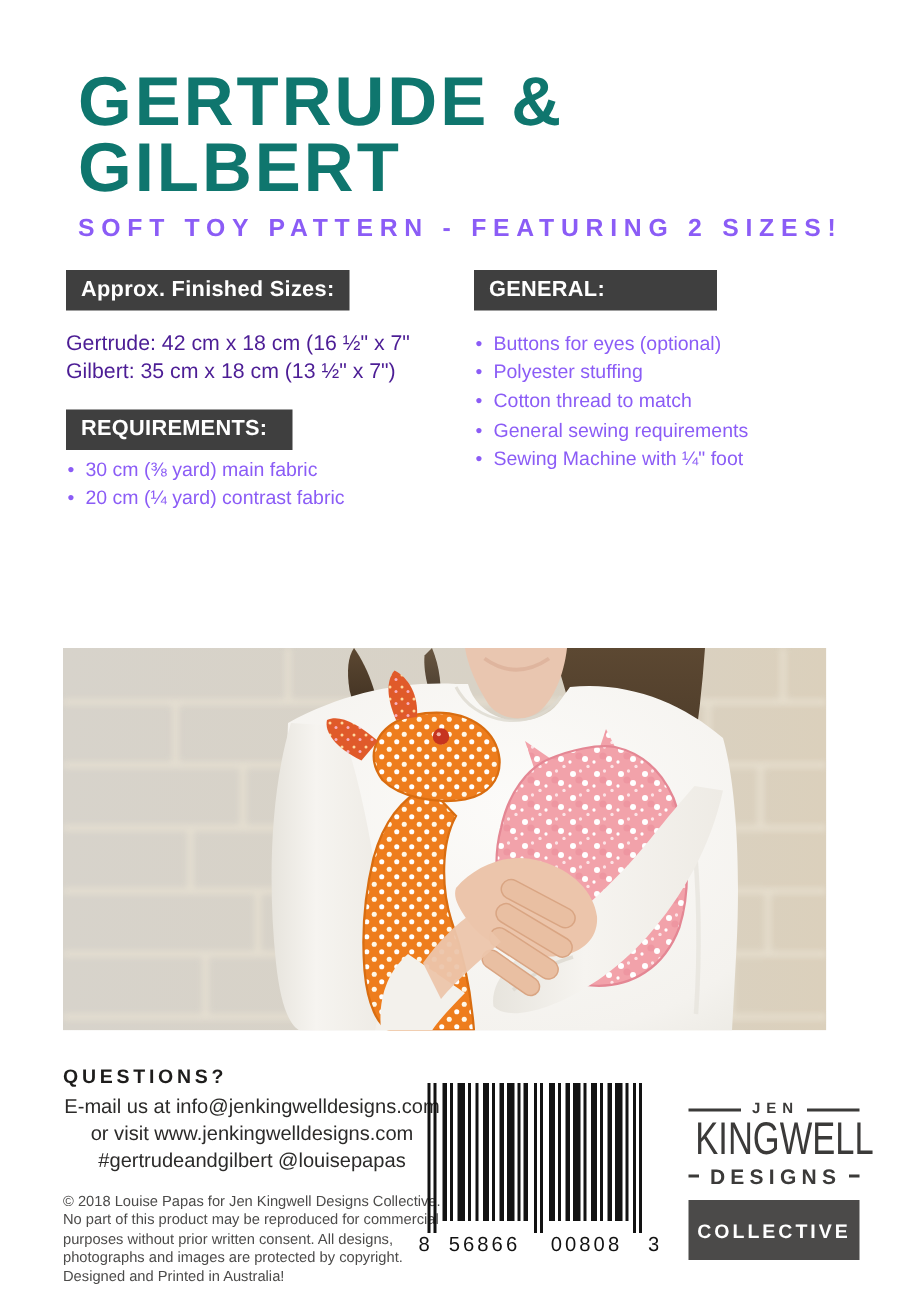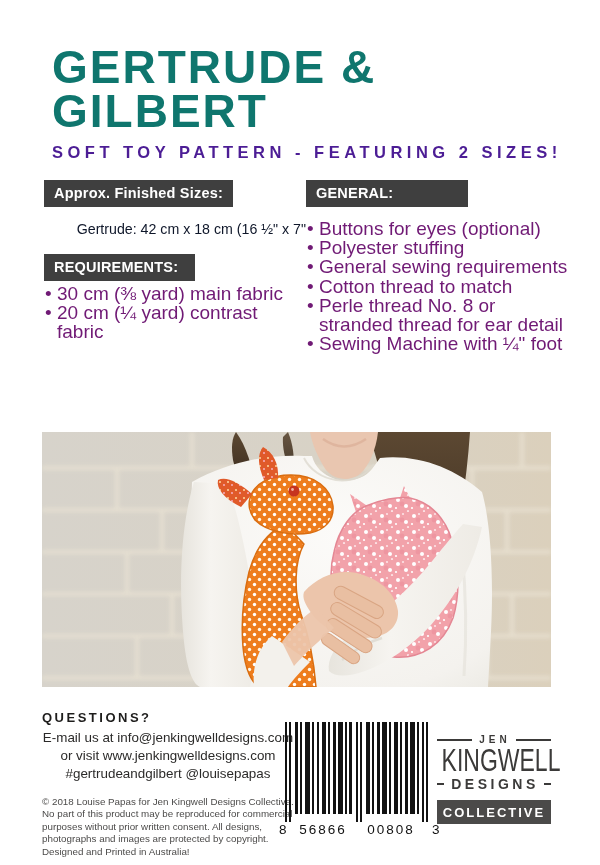--- a/index.html
+++ b/index.html
@@ -11,76 +11,76 @@
   }
 
   
   .header { position:absolute; left:52px; top:46px; }
   .title {
     font-size:46px; font-weight:bold; letter-spacing:2px;
     line-height:0.95; color:#0f766e;
   }
   .subtitle {
     margin-top:10px; font-size:16.5px; font-weight:600;
-    letter-spacing:4.5px; color:#4c1d95;
+    letter-spacing:4.5px; color:#8b5cf6;
   }
 
   
-  .cols { position:absolute; left:44px; top:180px; width:524px; display:flex; }
+  .cols { position:absolute; left:44px; top:180px; width:524px; display:flex; gap:10px; }
   .col-left  { width:262px; flex:none; }
   .col-right { flex:1; }
 
   .section-header {
     display:inline-block; background:#3f3f3f; color:#ffffff;
     font-size:14.5px; font-weight:bold; letter-spacing:0.2px;
     padding:5px 10px 6px 10px;
   }
   .hdr-sizes { min-width:172px; }
   .hdr-req   { min-width:151px; }
   .hdr-gen   { min-width:162px; }
 
-  .body-text { font-size:14.2px; line-height:19px; font-weight:500; color:#0f172a;text-align:right; }
+  .body-text { font-size:14.2px; line-height:19px; font-weight:500; color:#4c1d95; }
   .sizes-lines { margin:13px 0 15px 0; }
   .req-sub { margin-top:13px; font-size:14.2px; font-weight:600; line-height:19px; }
 
   ul.blist { list-style:none; margin-top:3px; }
   .col-right ul.blist { margin-top:12px; }
   ul.blist li {
     position:relative; padding-left:13px;
-    font-size:19px; line-height:19.2px; font-weight:500; color:#701a75;
+    font-size:13px; line-height:19.2px; font-weight:500; color:#8b5cf6;
   }
   ul.blist li::before { content:"\2022"; position:absolute; left:1px; top:0; }
 
   
   .photo { position:absolute; left:42px; top:432px; width:509px; height:255px; overflow:hidden; }
   .photo svg { display:block; }
 
   
   .questions { position:absolute; left:29px; top:710px; width:252px;margin-left:13px; }
   .q-head { font-size:13px; font-weight:bold; letter-spacing:2.5px; color:#1e1d1c; }
   .q-lines { margin-top:4px; font-size:13.4px; line-height:18px; font-weight:500; color:#2b2a29;text-align:center; }
   .copyright {
     margin-top:13px; font-size:9.8px; line-height:12.4px;
     color:#4c4b4a; font-weight:400; width:252px;
   }
 
   .barcode { position:absolute; left:279px; top:722px; width:160px; height:114px; }
 
-  .brand { position:absolute; left:437px; top:734px; width:114px; color:#3b3a39; }
+  .brand { position:absolute; left:459px; top:734px; width:114px; color:#3b3a39; }
   .brand-row { display:flex; align-items:center; gap:5px; }
   .brand-rule { flex:1; height:2px; background:#3b3a39; }
   .brand-jen { font-size:10px; font-weight:bold; letter-spacing:4px; padding-left:2px; }
   .brand-name {
     text-align:center; font-size:25px; font-weight:400; letter-spacing:0px;
     transform:scale(0.92,1.22); transform-origin:center; margin:1px 0 1px 0;
     white-space:nowrap;
   }
   .brand-designs { font-size:14px; font-weight:600; letter-spacing:3.5px; padding-left:2px; }
   .brand-badge {
-    margin-top:8px; height:24px; background:#4b4a49; color:#ffffff;
+    margin-top:8px; height:40px; background:#4b4a49; color:#ffffff;
     display:flex; align-items:center; justify-content:center;
     font-size:13px; font-weight:bold; letter-spacing:2px;
   }
 </style>
 </head>
 <body>
 
 <div class="header">
   <div class="title">
     <div>GERTRUDE &amp;</div>
@@ -88,37 +88,37 @@
   </div>
   <div class="subtitle">SOFT TOY PATTERN - FEATURING 2 SIZES!</div>
 </div>
 
 <div class="cols">
   <div class="col-left">
     <div class="section-header hdr-sizes">Approx. Finished Sizes:</div>
     <div class="sizes-lines body-text">
 
     <div>Gertrude: 42 cm x 18 cm (16 ½" x 7"</div>
+        <div>Gilbert: 35 cm x 18 cm (13 ½" x 7")</div>
       </div>
     <div class="section-header hdr-req">REQUIREMENTS:</div>
     <ul class="blist">
 
     <li>30 cm (⅜ yard) main fabric</li>
         <li>20 cm (¼ yard) contrast fabric</li>
       </ul>
   </div>
   <div class="col-right">
     <div class="section-header hdr-gen">GENERAL:</div>
     <ul class="blist">
 
     <li>Buttons for eyes (optional)</li>
         <li>Polyester stuffing</li>
+        <li>Cotton thread to match</li>
         <li>General sewing requirements</li>
-        <li>Cotton thread to match</li>
-        <li>Perle thread No. 8 or stranded thread for ear detail</li>
         <li>Sewing Machine with ¼" foot</li>
       </ul>
   </div>
 </div>
 
 <div class="photo">
   <svg width="509" height="255" viewBox="0 0 509 255" xmlns="http://www.w3.org/2000/svg">
     <defs>
       <linearGradient id="wallGrad" x1="0" y1="0" x2="1" y2="0">
         <stop offset="0" stop-color="#d7d3cb"></stop>

